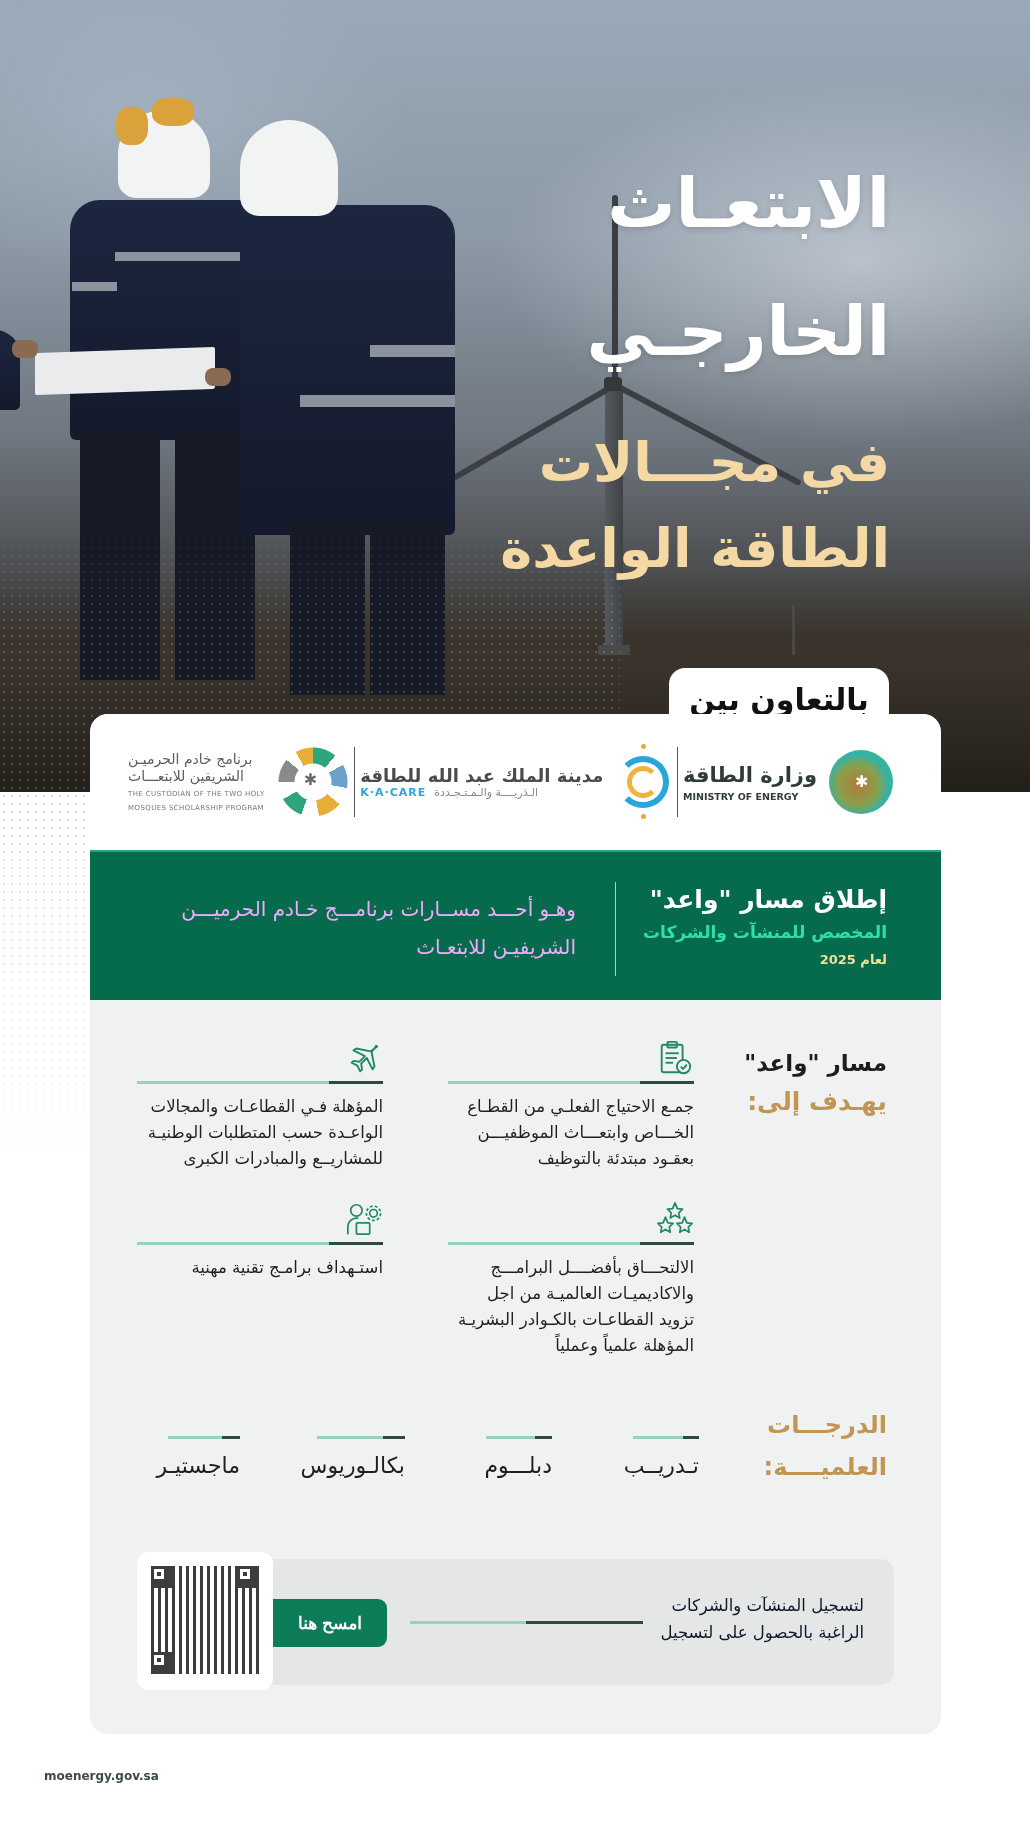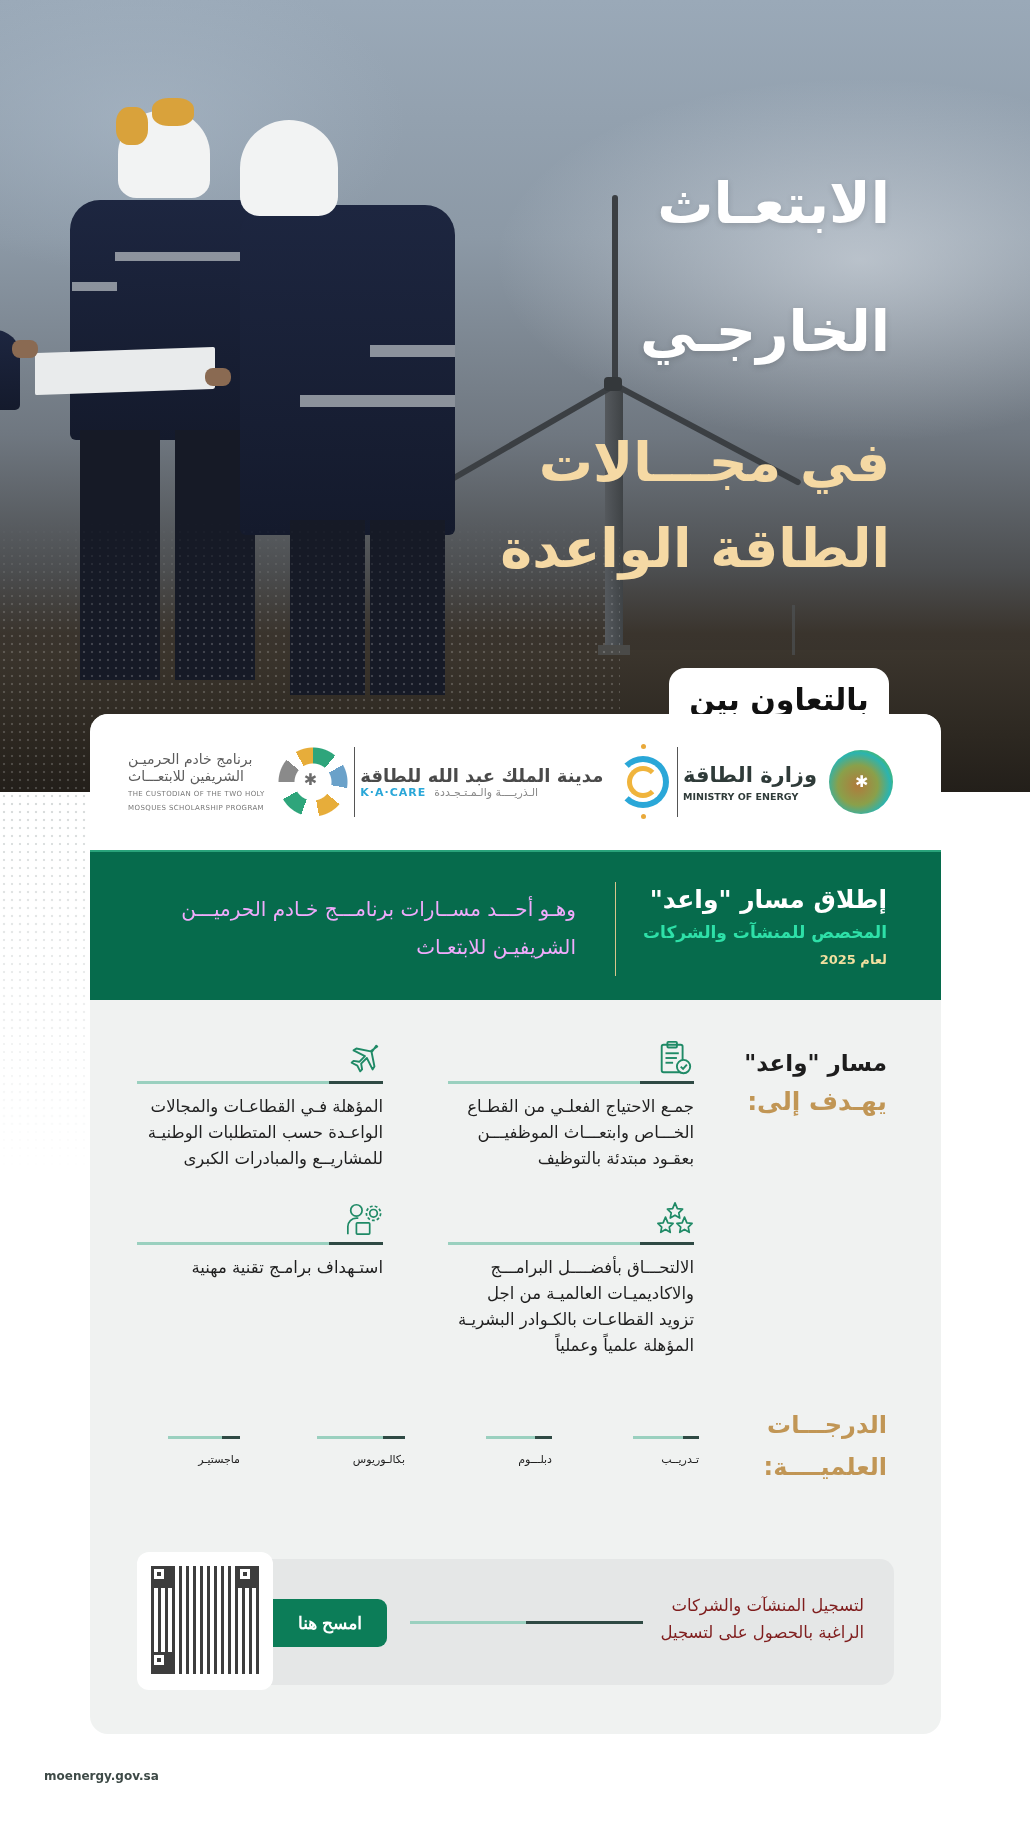--- a/index.html
+++ b/index.html
@@ -50,21 +50,21 @@
   .stripe { position: absolute; background: rgba(190,195,200,0.7); height: 9px; }
   .legs { position: absolute; background: #161a26; }
   .paper { position: absolute; left: 35px; top: 350px; width: 180px; height: 42px;
     background: #e9ebec; transform: skewY(-2deg); border-radius: 2px; }
   .hand { position: absolute; width: 26px; height: 18px; background: #8a6a52; border-radius: 8px; }
 
   
   .hero-title {
     position: absolute; right: 140px; top: 140px; text-align: right; direction: rtl;
     color: #ffffff; font-family: "DejaVu Sans", sans-serif; font-weight: bold;
-    font-size: 56px; line-height: 128px; letter-spacing: 1px;
+    font-size: 68px; line-height: 128px; letter-spacing: 1px;
     text-shadow: 0 2px 6px rgba(0,0,0,0.15);
   }
   .hero-sub {
     position: absolute; right: 140px; top: 420px; text-align: right; direction: rtl;
     color: #f5d9a4; font-family: "DejaVu Sans", sans-serif; font-weight: bold;
     font-size: 54px; line-height: 86px;
   }
 
   
   .collab-tab {
@@ -139,21 +139,21 @@
   .goal-icon { height: 44px; display: flex; justify-content: flex-start; align-items: flex-end; padding-bottom: 4px; }
   .goal-icon svg { width: 38px; height: 38px; }
   .goal-line { height: 3px; width: 100%; background: linear-gradient(270deg, #2f4a44 0 22%, #9ad0bf 22% 100%); }
   .goal-text { margin-top: 10px; font-size: 16.5px; line-height: 26px; color: #1f1f1f; }
 
   
   .deg-head { position: absolute; right: 54px; top: 690px; text-align: right; direction: rtl;
     color: #c19655; font-size: 24px; font-weight: bold; line-height: 42px; }
   .deg { position: absolute; top: 722px; direction: rtl; text-align: right; }
   .deg-line { height: 3px; background: linear-gradient(270deg, #2f4a44 0 25%, #9ad0bf 25% 100%); margin-bottom: 14px; }
-  .deg-label { font-size: 11px; color: #1f1f1f; }
+  .deg-label { font-size: 22px; color: #1f1f1f; }
 
   
   .scan { position: absolute; left: 47px; top: 845px; width: 757px; height: 126px; background: #e5e7e7; border-radius: 14px; }
   .qr-box { position: absolute; left: 47px; top: 838px; width: 136px; height: 138px; background: #ffffff; border-radius: 12px; }
   .qr { position: absolute; left: 14px; top: 14px; width: 108px; height: 108px;
     background:
       linear-gradient(#3d3d3d,#3d3d3d) 0 0/22px 22px no-repeat,
       linear-gradient(#3d3d3d,#3d3d3d) 86px 0/22px 22px no-repeat,
       linear-gradient(#3d3d3d,#3d3d3d) 0 86px/22px 22px no-repeat,
       repeating-linear-gradient(90deg, #3d3d3d 0 3px, rgba(0,0,0,0) 3px 7px),
@@ -162,21 +162,21 @@
   .qr-finder { position: absolute; width: 16px; height: 16px; border: 3px solid #3d3d3d; background: #fff; }
   .qr-finder i { position: absolute; left: 3px; top: 3px; width: 4px; height: 4px; background: #3d3d3d; }
   .scan-btn {
     position: absolute; left: 183px; top: 885px; width: 114px; height: 48px; background: #0c7d58;
     border-radius: 0 9px 9px 0; color: #ffffff; font-size: 17px; font-weight: bold;
     display: flex; align-items: center; justify-content: center; direction: rtl; border: none;
   }
   .scan-line { position: absolute; left: 320px; top: 907px; width: 233px; height: 3px;
     background: linear-gradient(90deg, #9ad0bf 0 50%, #2f4a44 50% 100%); }
   .scan-text { position: absolute; right: 77px; top: 878px; direction: rtl; text-align: right;
-    font-size: 16.5px; line-height: 27px; color: #7f1d1d; }
+    font-size: 16.5px; line-height: 27px; color: #0f172a; }
 
   .footer-url { position: absolute; left: 44px; top: 1769px; font-size: 12px; color: #3e4a47; font-weight: bold; }
 </style>
 </head>
 <body>
 
 <div class="hero">
   <div class="ground"></div>
 
   <div>

